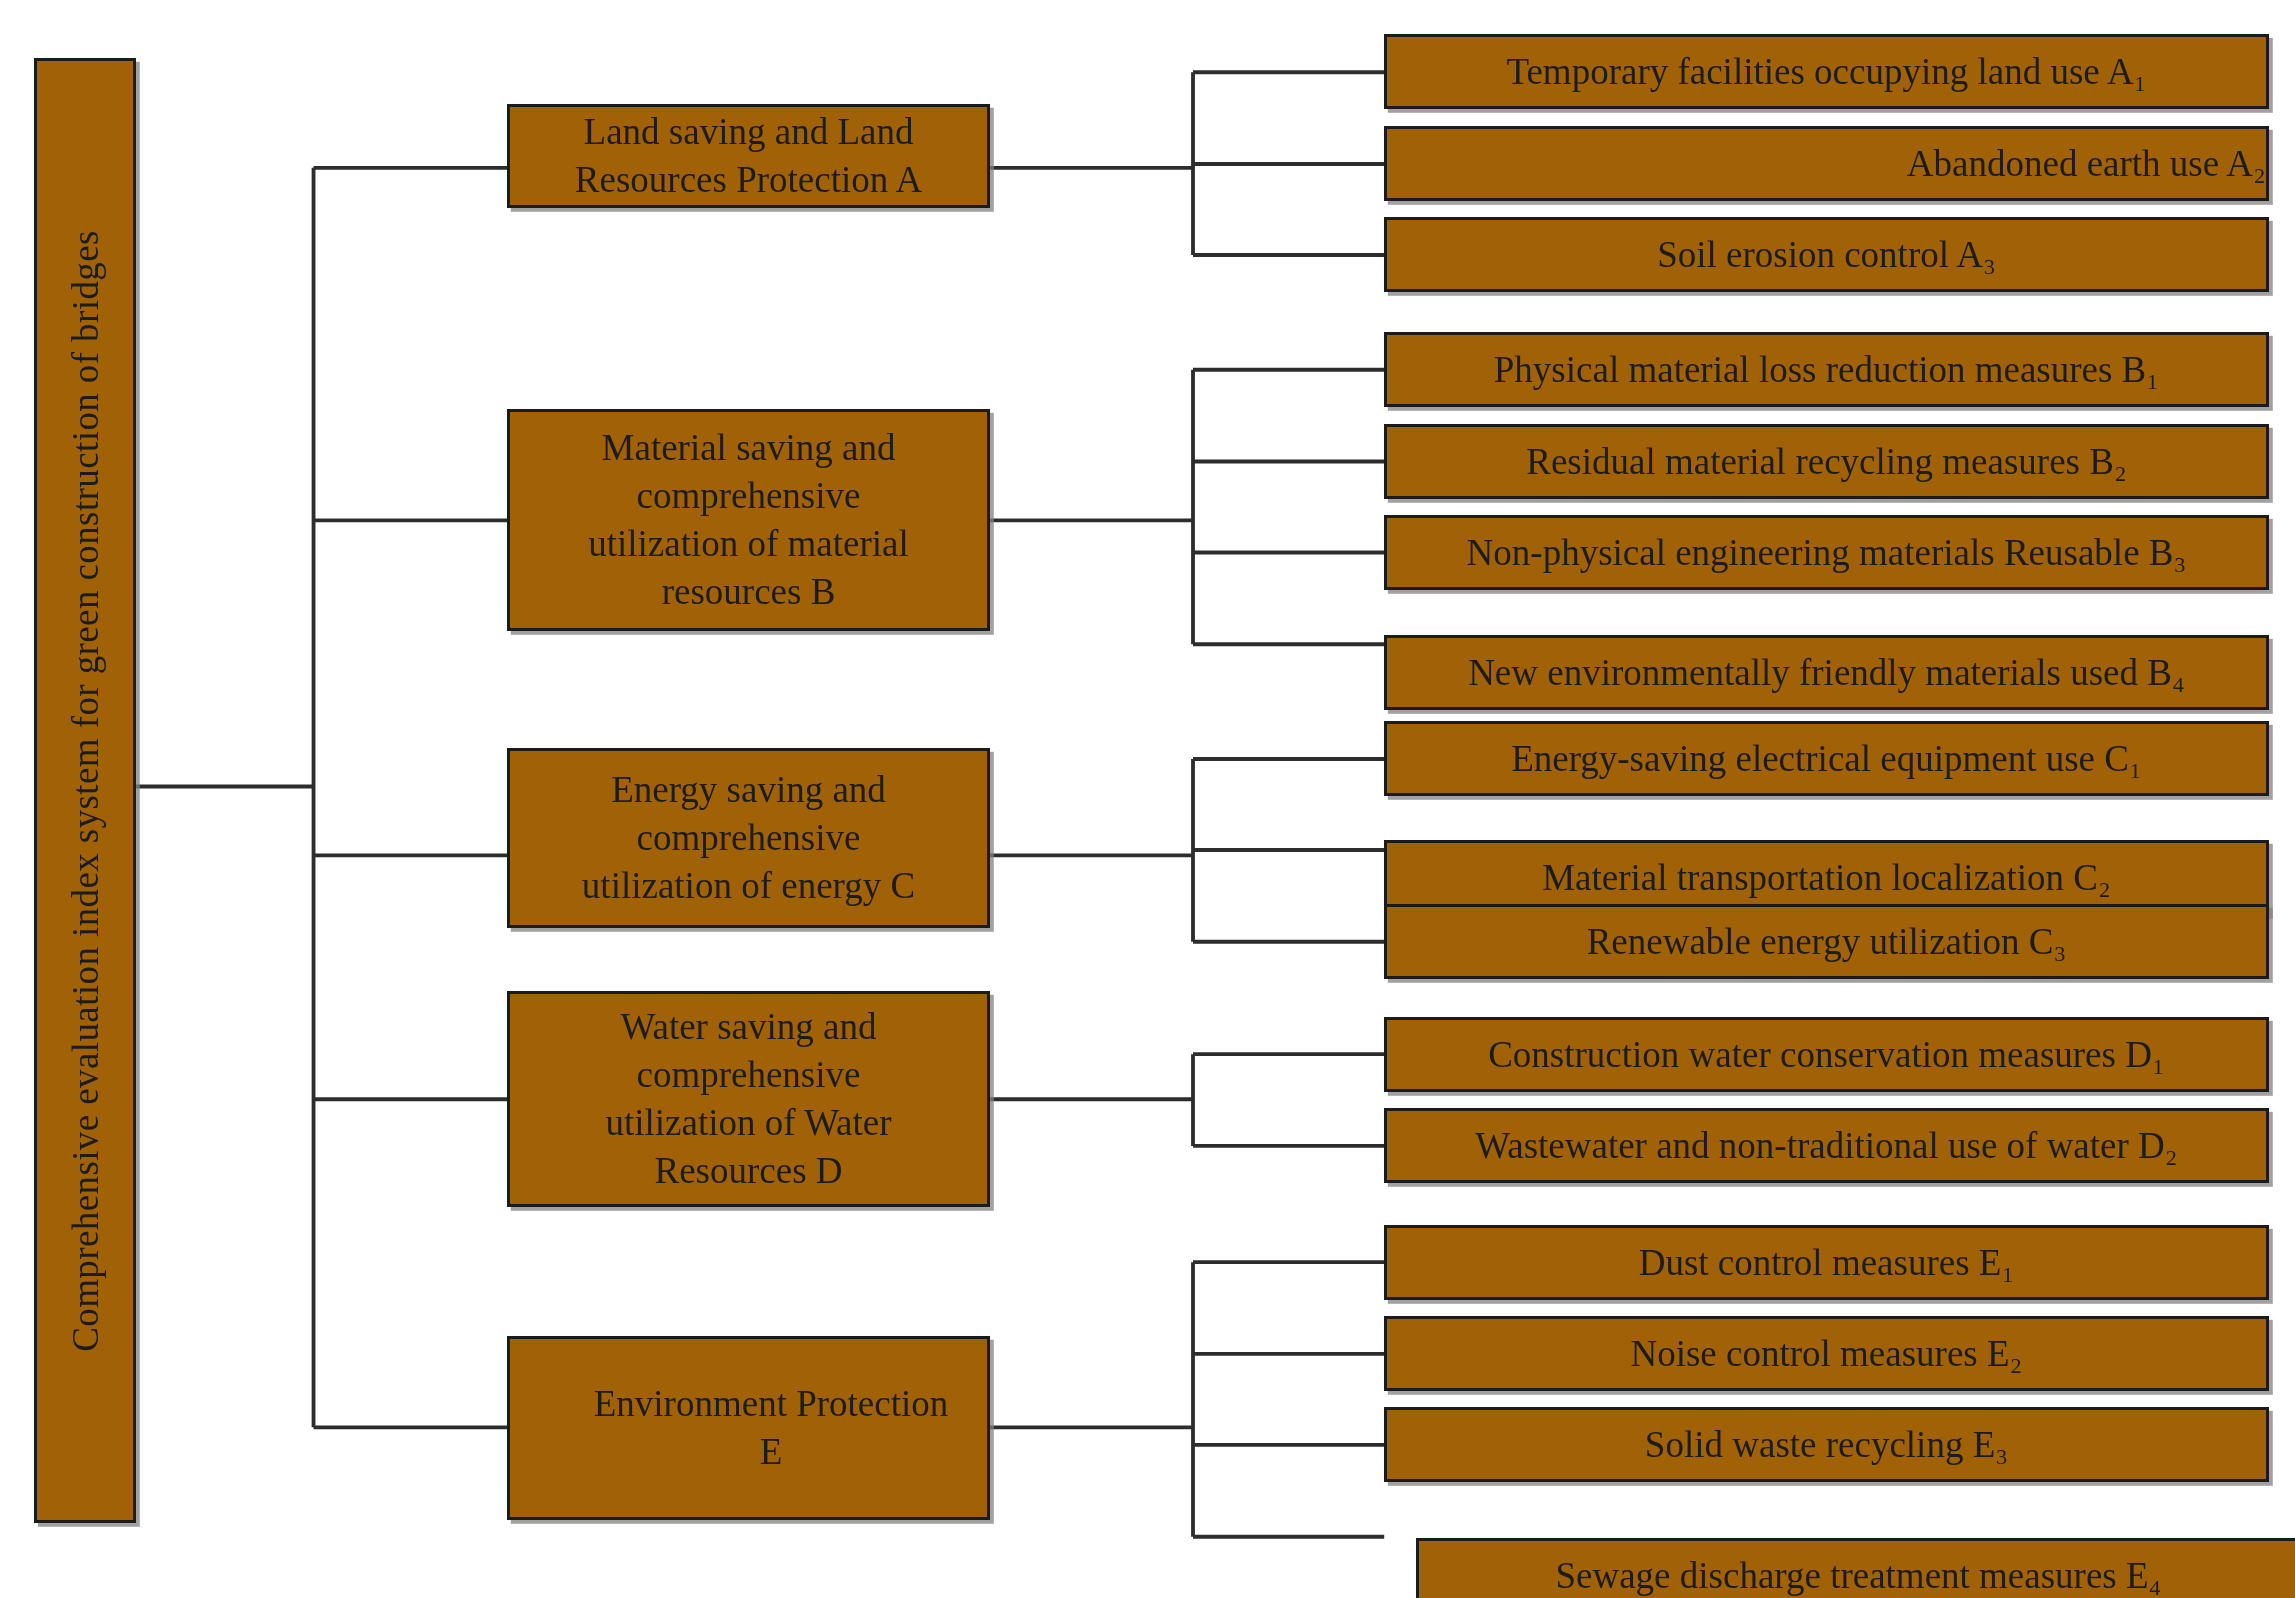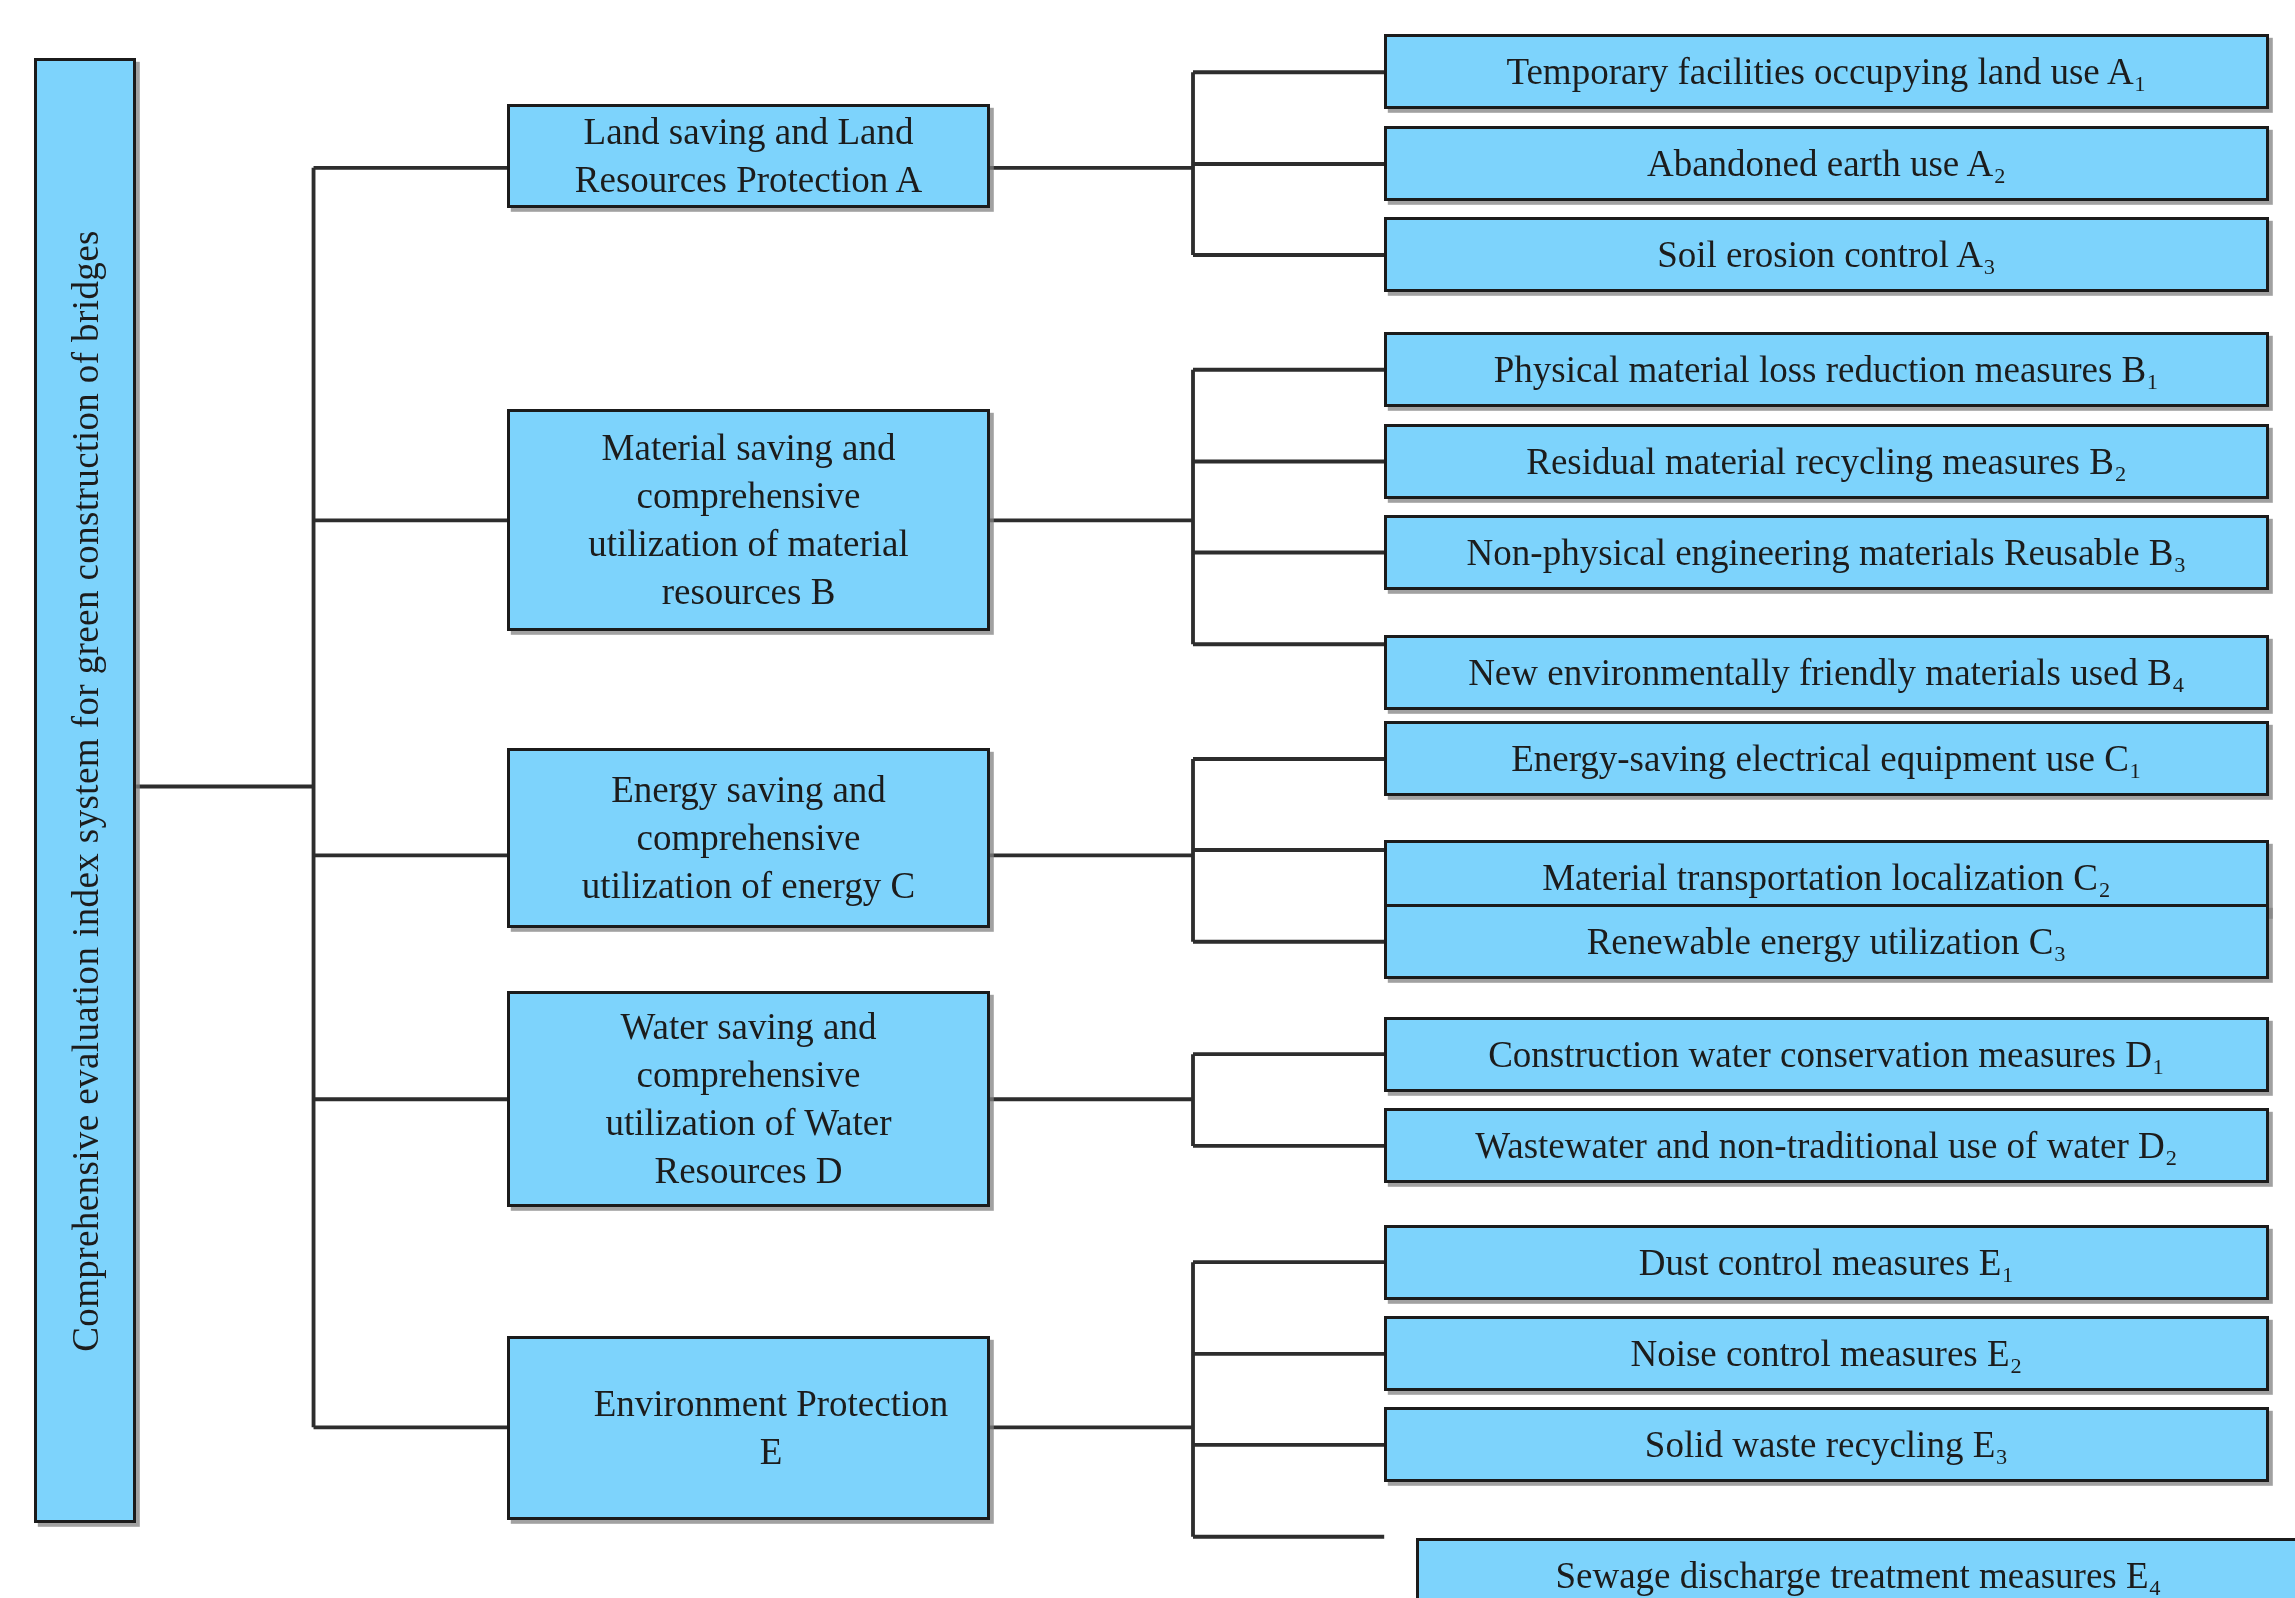--- a/index.html
+++ b/index.html
@@ -11,21 +11,21 @@
     font-family: "Liberation Serif", "DejaVu Serif", serif;
     color: #1c1c1c;
     overflow: hidden;
   }
   svg.wires { position: absolute; left: 0; top: 0; width: 2295px; height: 1599px; }
   svg.wires path { stroke: #2d2d2d; stroke-width: 5; fill: none; }
 
   .box {
     position: absolute;
     box-sizing: border-box;
-    background: #7dd3fc;
+    background: #a16207;
     border: 3.1px solid #1b1b1b;
     box-shadow: 3.8px 3.8px 0 rgba(130,130,130,0.75);
     display: flex;
     align-items: center;
     justify-content: center;
     text-align: center;
   }
 
   
   #root-box { left: 34px; top: 58px; width: 102px; height: 1465px; }
@@ -41,21 +41,21 @@
   .cat { left: 507px; width: 483px; font-size: 37px; line-height: 1.3; }
   .cat span { white-space: pre-line; }
   #cat-A { top: 104px;  height: 104px; }
   #cat-B { top: 409px;  height: 222px; }
   #cat-C { top: 748px; height: 180px; }
   #cat-D { top: 991px; height: 216px; }
   #cat-E { top: 1336px; height: 184px; padding-left: 45px; }
 
   
   .leaf { left: 1384px; width: 885px; height: 75px; font-size: 37px; }
-  #leaf-A1 { top: 34px; }   #leaf-A2 { top: 126px; }  #leaf-A3 { top: 217px; }
+  #leaf-A1 { top: 34px; }   #leaf-A2 { top: 126px; justify-content: flex-end; }  #leaf-A3 { top: 217px; }
   #leaf-B1 { top: 332px; }  #leaf-B2 { top: 424px; }  #leaf-B3 { top: 515px; }  #leaf-B4 { top: 607px; margin-top: 28px; }
   #leaf-C1 { top: 721px; }  #leaf-C2 { top: 812px; margin-top: 28px; } #leaf-C3 { top: 904px; }
   #leaf-D1 { top: 1017px; } #leaf-D2 { top: 1108px; }
   #leaf-E1 { top: 1225px; } #leaf-E2 { top: 1316px; } #leaf-E3 { top: 1407px; } #leaf-E4 { top: 1538px; margin-left: 32px; }
 </style>
 </head>
 <body>
 
 <div id="stage">
 

